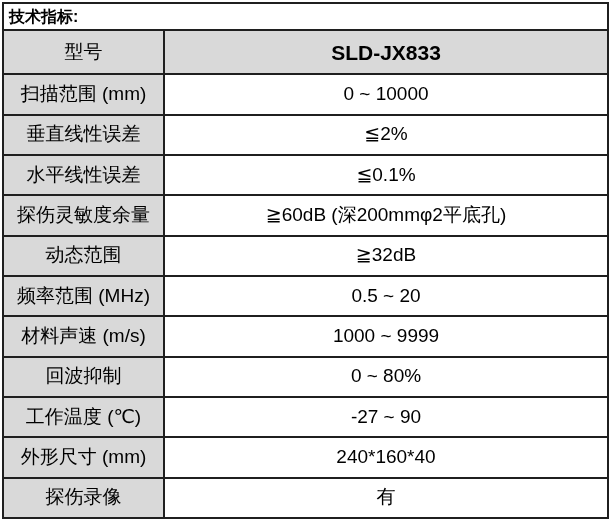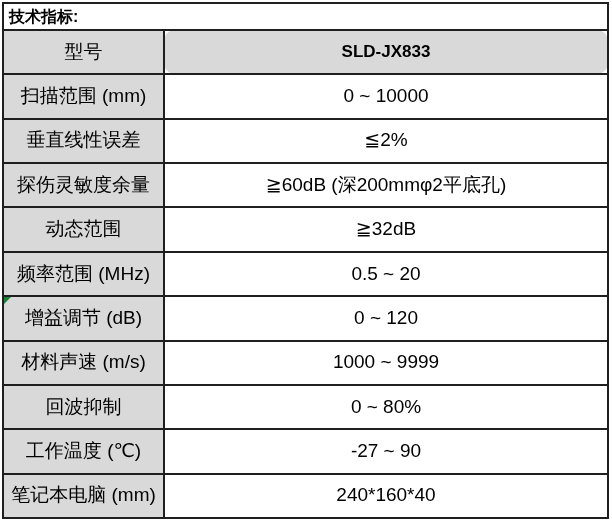--- a/index.html
+++ b/index.html
@@ -33,21 +33,21 @@
     text-align:left;font-weight:bold;font-size:16px;
     padding-left:5px;
   }
   td.lbl{
     background:var(--header_fill,#d9d9d9);
     position:relative;
   }
   td.val{background:var(--background,#fff);}
   tr.model-row td.val{
     background:var(--header_fill,#d9d9d9);
-    font-weight:bold;font-size:17px;border-radius:11px;
+    font-weight:bold;font-size:21px;
   }
   .err-tri{
     position:absolute;left:0;top:0;
     width:0;height:0;
     border-top:7px solid var(--indicator_green,#1e7e34);
     border-right:7px solid transparent;
   }
 </style>
 </head>
 <body>
@@ -70,49 +70,50 @@
     </tr>
     <tr>
       <td class="lbl">扫描范围 (mm)</td>
       <td class="val">0 ~ 10000</td>
     </tr>
     <tr>
       <td class="lbl">垂直线性误差</td>
       <td class="val">≦2%</td>
     </tr>
     <tr>
+      <td class="lbl">水平线性误差</td>
+      <td class="val">≦0.1%</td>
+    </tr>
+    <tr>
       <td class="lbl">探伤灵敏度余量</td>
       <td class="val">≧60dB (深200mmφ2平底孔)</td>
     </tr>
     <tr>
       <td class="lbl">动态范围</td>
       <td class="val">≧32dB</td>
     </tr>
     <tr>
       <td class="lbl">频率范围 (MHz)</td>
       <td class="val">0.5 ~ 20</td>
-    </tr>
-    <tr>
-      <td class="lbl">
-        <span class="err-tri"></span>
-        <span>增益调节 (dB)</span>
-      </td>
-      <td class="val">0 ~ 120</td>
     </tr>
     <tr>
       <td class="lbl">材料声速 (m/s)</td>
       <td class="val">1000 ~ 9999</td>
     </tr>
     <tr>
       <td class="lbl">回波抑制</td>
       <td class="val">0 ~ 80%</td>
     </tr>
     <tr>
       <td class="lbl">工作温度 (℃)</td>
       <td class="val">-27 ~ 90</td>
     </tr>
     <tr>
-      <td class="lbl">笔记本电脑 (mm)</td>
+      <td class="lbl">外形尺寸 (mm)</td>
       <td class="val">240*160*40</td>
+    </tr>
+    <tr>
+      <td class="lbl">探伤录像</td>
+      <td class="val">有</td>
     </tr>
   </tbody>
     </table>
 </div>
 
 </body></html>

